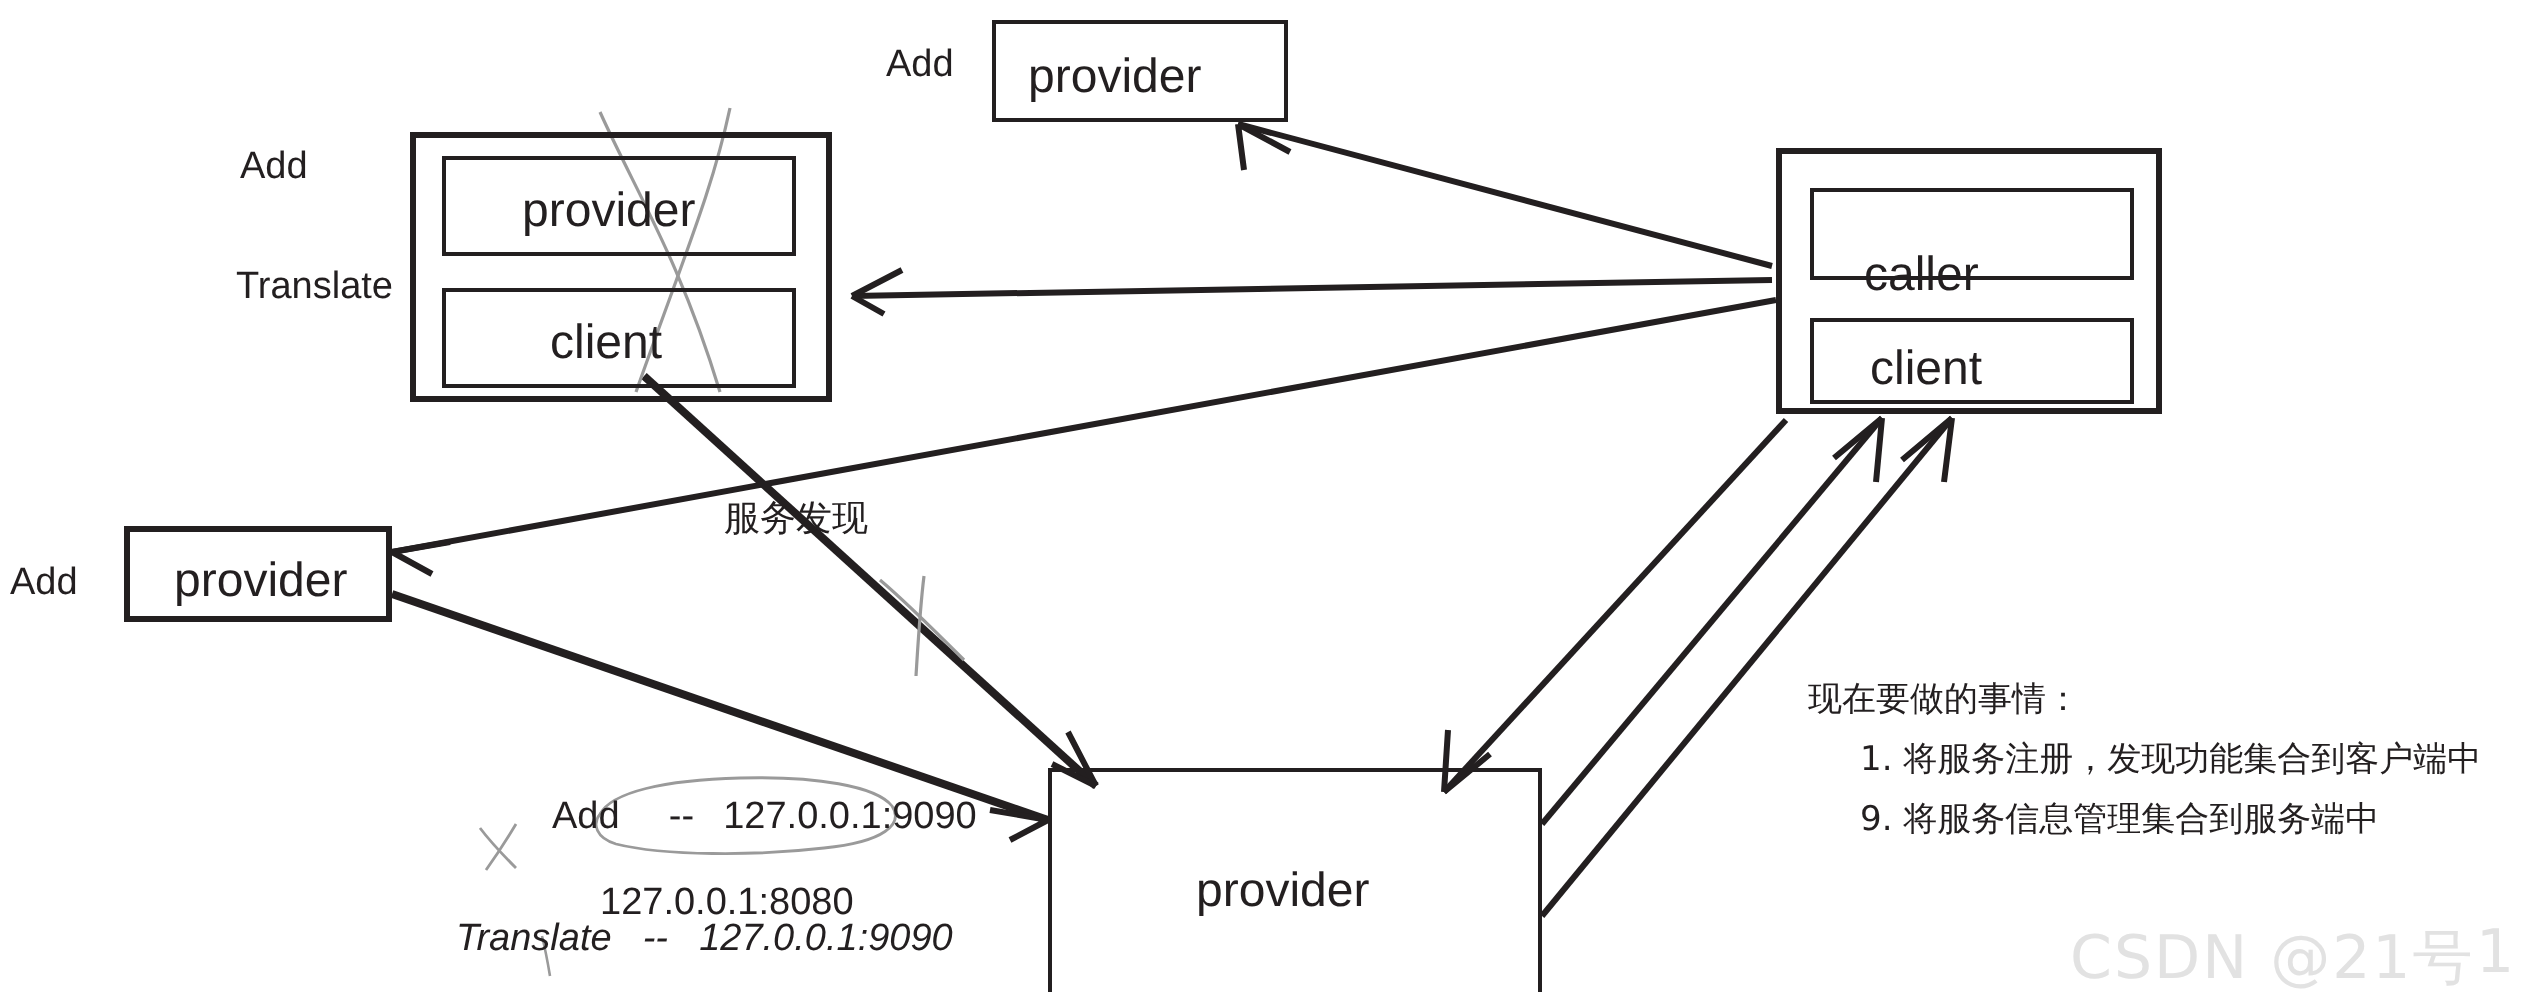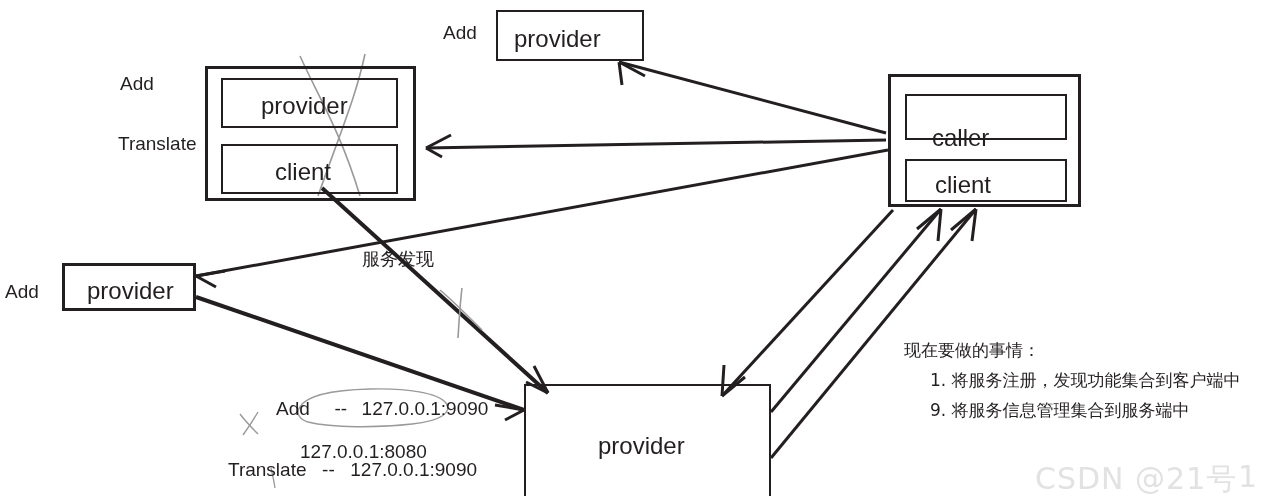--- a/index.html
+++ b/index.html
@@ -193,21 +193,21 @@
     <div class="ipline" style="left:228px; top:398px;margin-left:48px;">
       <span>Add</span>
       <span style="display:inline-block;width:14px;"></span>
       <span>--</span>
       <span style="display:inline-block;width:4px;"></span>
       <span>127.0.0.1:9090</span>
     </div>
     <div class="ipline" style="left:300px; top:441px;">
       <span>127.0.0.1:8080</span>
     </div>
-    <div class="ipline" style="left:228px; top:459px;">
+    <div class="ipline" style="left:228px; top:459px;font-style:italic;">
       <span>Translate</span>
       <span style="display:inline-block;width:5px;"></span>
       <span>--</span>
       <span style="display:inline-block;width:5px;"></span>
       <span>127.0.0.1:9090</span>
     </div>
   </div>
 
   <div class="notes" style="left:904px; top:335px;">
     <div>现在要做的事情：</div>

